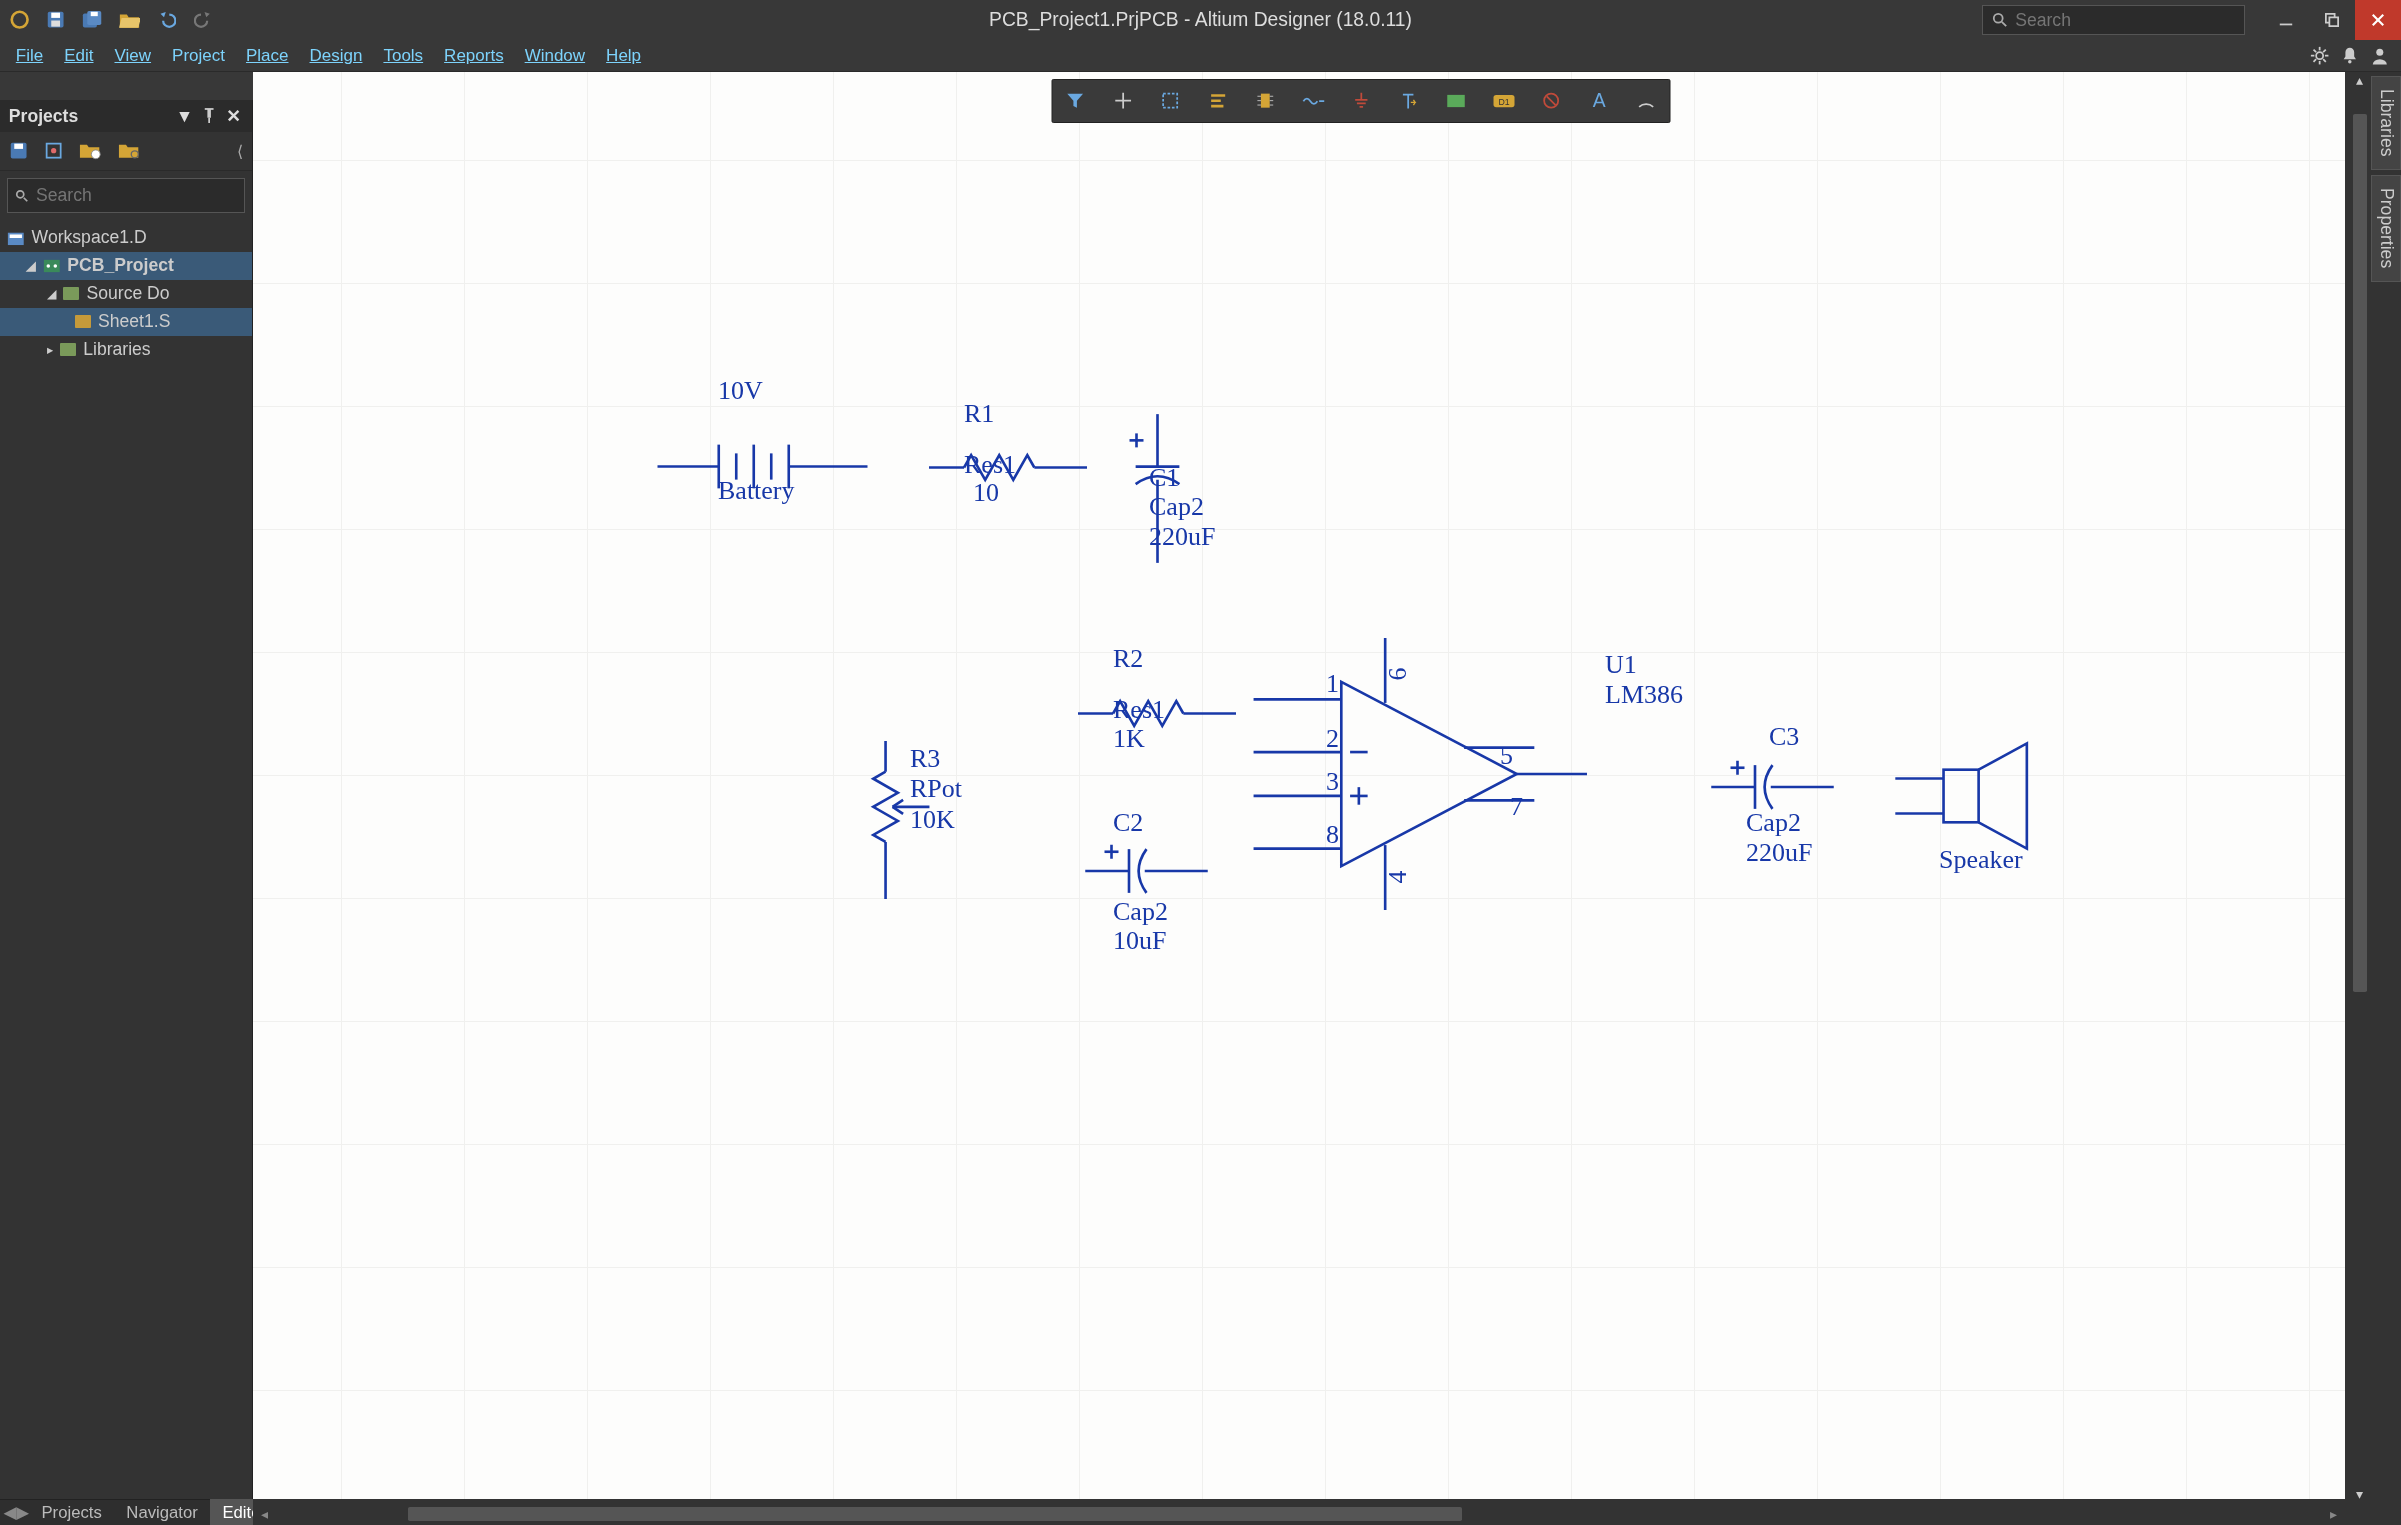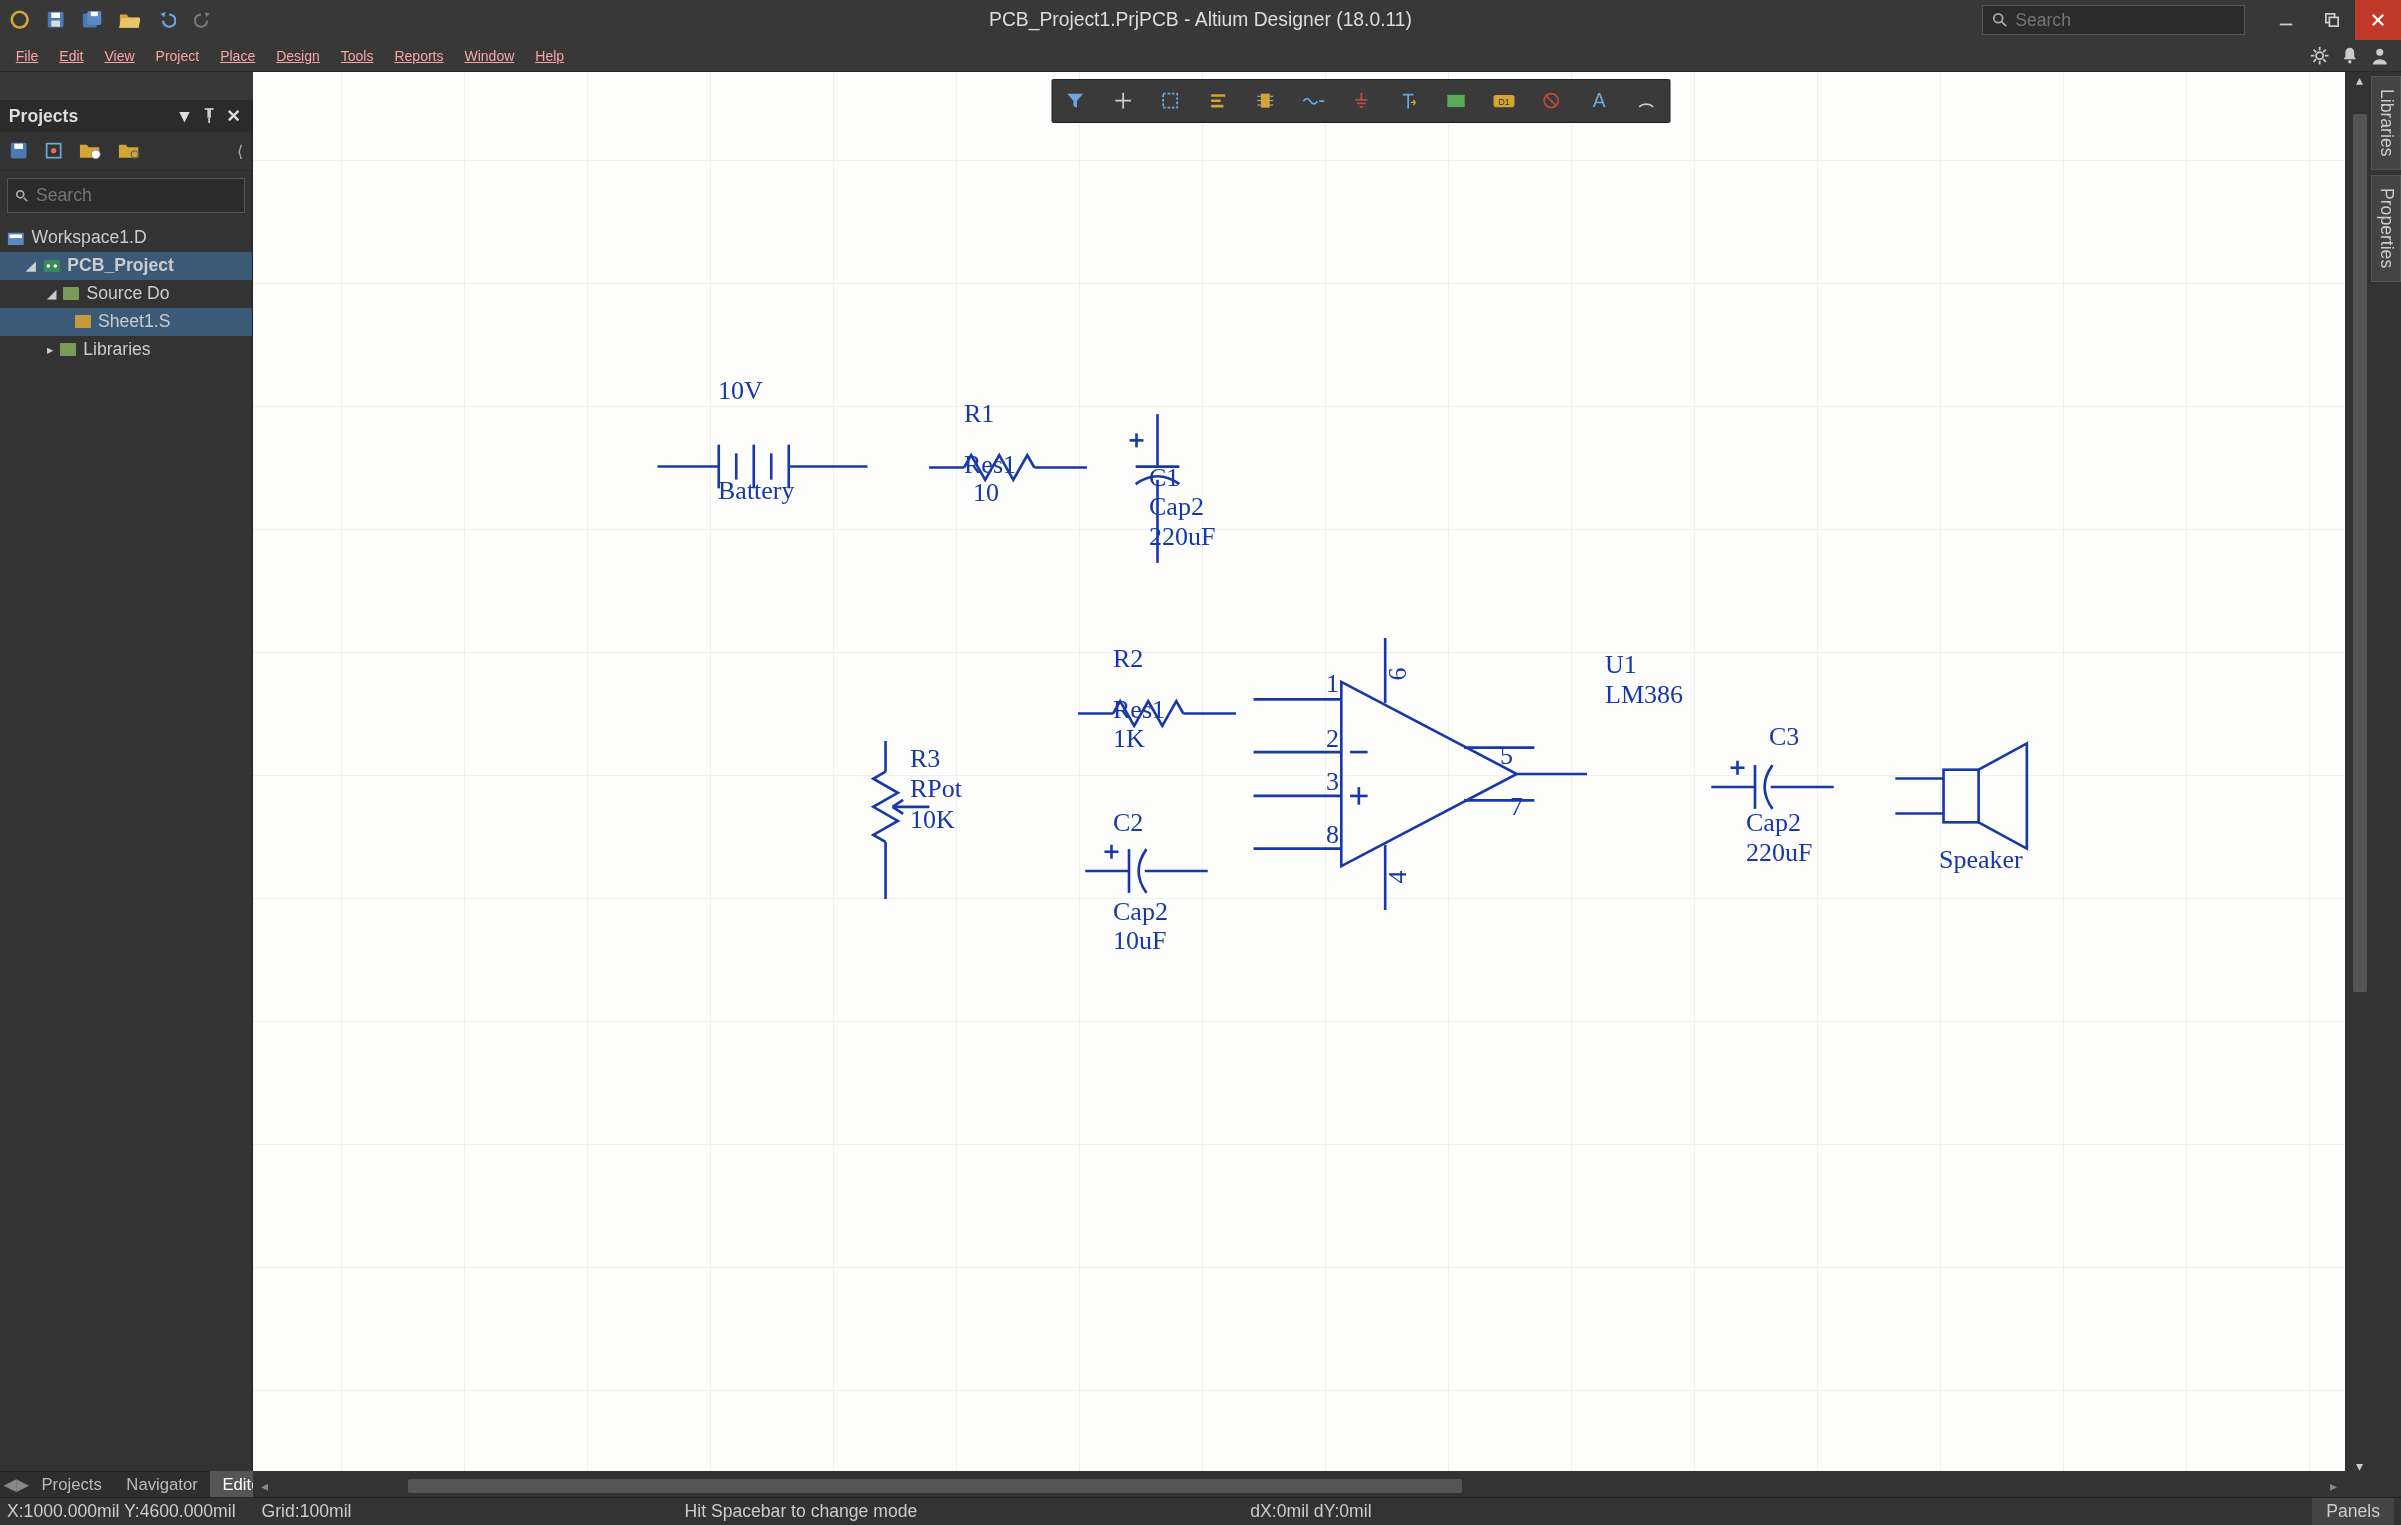--- a/index.html
+++ b/index.html
@@ -12,21 +12,21 @@
   .titlebar .tool { width: 28px; height: 28px; display: flex; align-items: center; justify-content: center; }
   .titlebar .title { position: absolute; left: 50%; transform: translateX(-50%); font-size: 19.3px; color: #ddd; }
   .titlebar .right { margin-left: auto; display: flex; align-items: center; }
   .searchbox { width: 263px; height: 30px; background: #2b2b2b; border: 0.9px solid #555; display: flex; align-items: center; padding: 0 8.8px; margin-right: 17.6px; }
   .searchbox input { background: transparent; border: none; color: #ccc; font-size: 17.6px; outline: none; width: 100%; }
   .winbtn { width: 46px; height: 40px; display: flex; align-items: center; justify-content: center; }
   .winbtn.close { background: #c0392b; }
 
   
   .menubar { height: 32px; background: #383838; display: flex; align-items: center; padding-left: 5.3px; position: relative; border-bottom: 0.9px solid #2a2a2a;}
-  .menubar .mi { padding: 5.3px 10.5px; font-size: 14px; color: #fca5a5; }
+  .menubar .mi { padding: 5.3px 10.5px; font-size: 17px; color: #7dd3fc; }
   .menubar .right-icons { margin-left: auto; display: flex; gap: 12.3px; padding-right: 12.3px; }
 
   
   .main { flex: 1 1 auto; display: flex; min-height: 0; }
 
   
   .panel { width: 253px; background: #333; border-right: 0.9px solid #222; display: flex; flex-direction: column; margin-top: 28px; }
   .panel-header { height: 32px; background: #2b2b2b; display: flex; align-items: center; padding: 0 8.8px; font-size: 17.6px; font-weight: bold; color: #ddd; }
   .panel-header .spacer { flex: 1; }
   .panel-header .hicon { width: 19.3px; height: 19.3px; margin-left: 5.3px; display:flex;align-items:center;justify-content:center;}
@@ -558,22 +558,15 @@
       </div>
     </div>
 
     <div class="sidetabs">
       <div class="sidetab">Libraries</div>
       <div class="sidetab">Properties</div>
     </div>
 
   </div>
 
-  <div class="status">
-    <span class="seg">X:1000.000mil Y:4600.000mil</span>
-    <span class="seg">Grid:100mil</span>
-    <span class="seg" style="margin-left:307px;">Hit Spacebar to change mode</span>
-    <span class="seg" style="margin-left:307px;">dX:0mil dY:0mil</span>
-    <span class="right">Panels</span>
-  </div>
 
 </div>
 
 
 </body></html>

